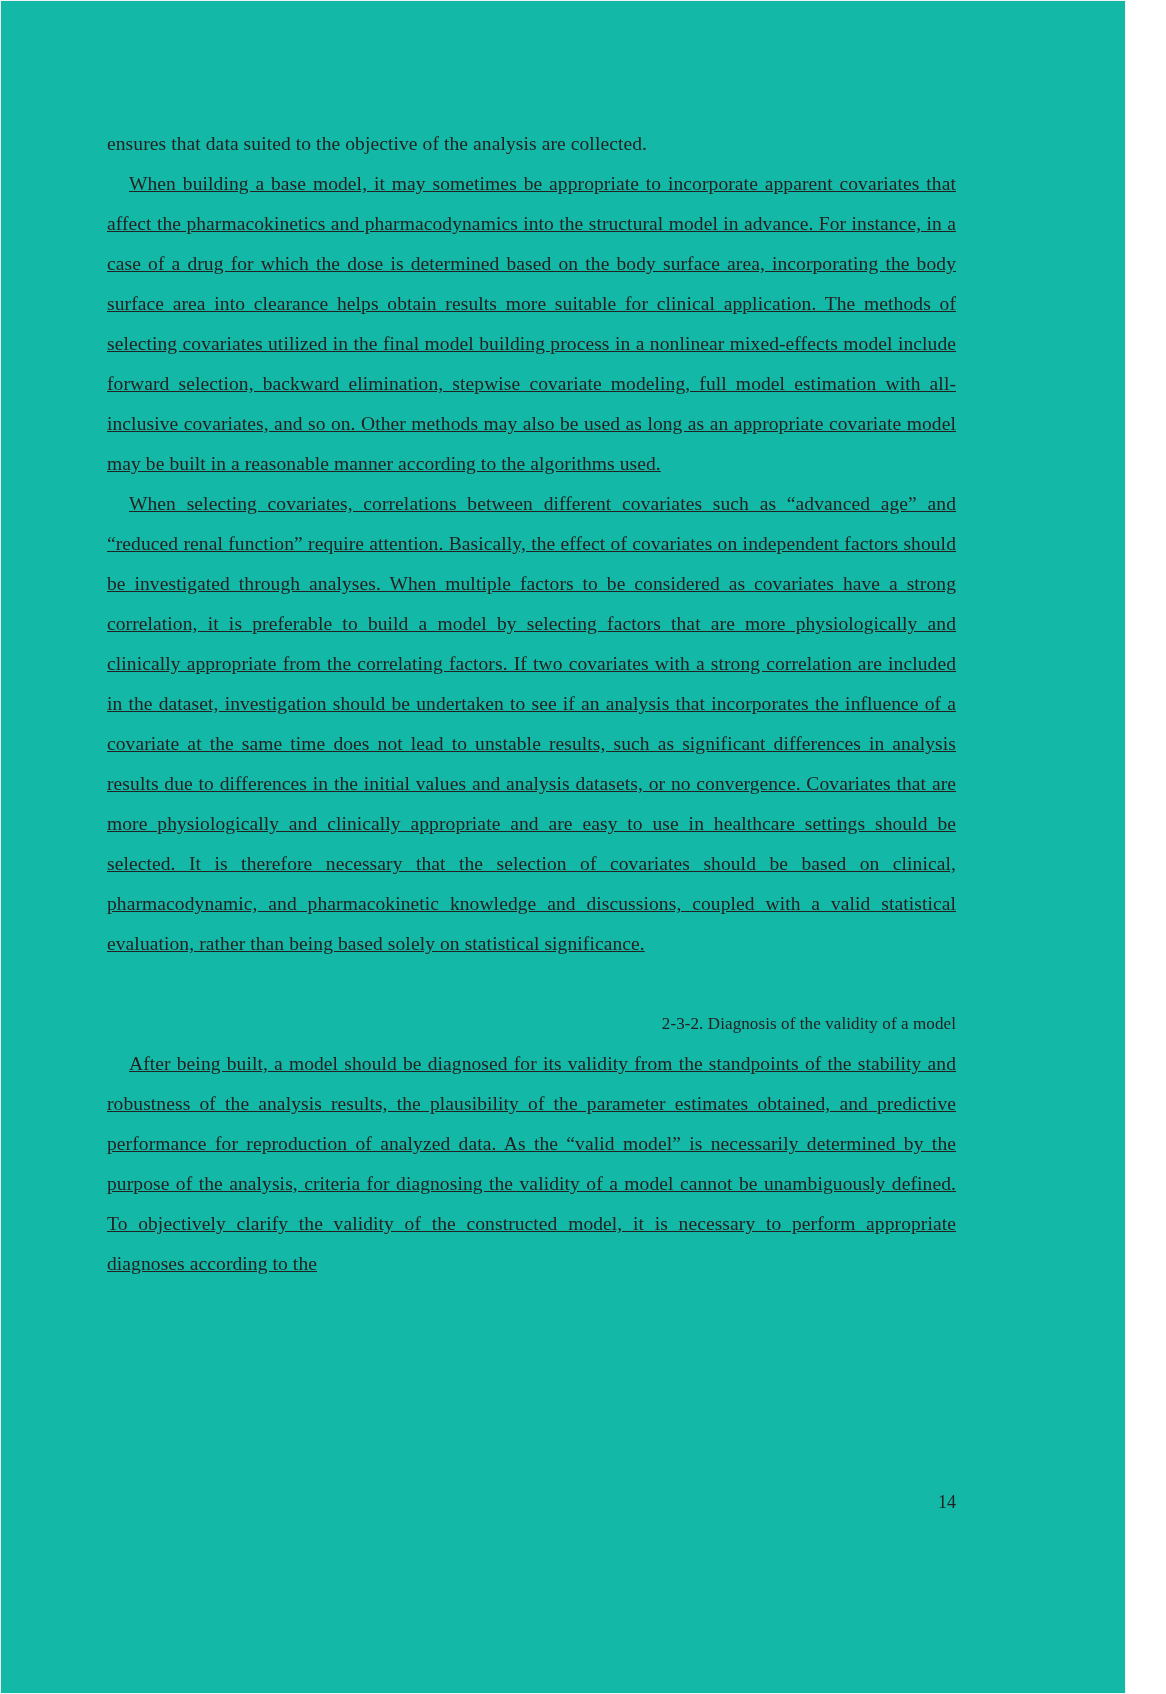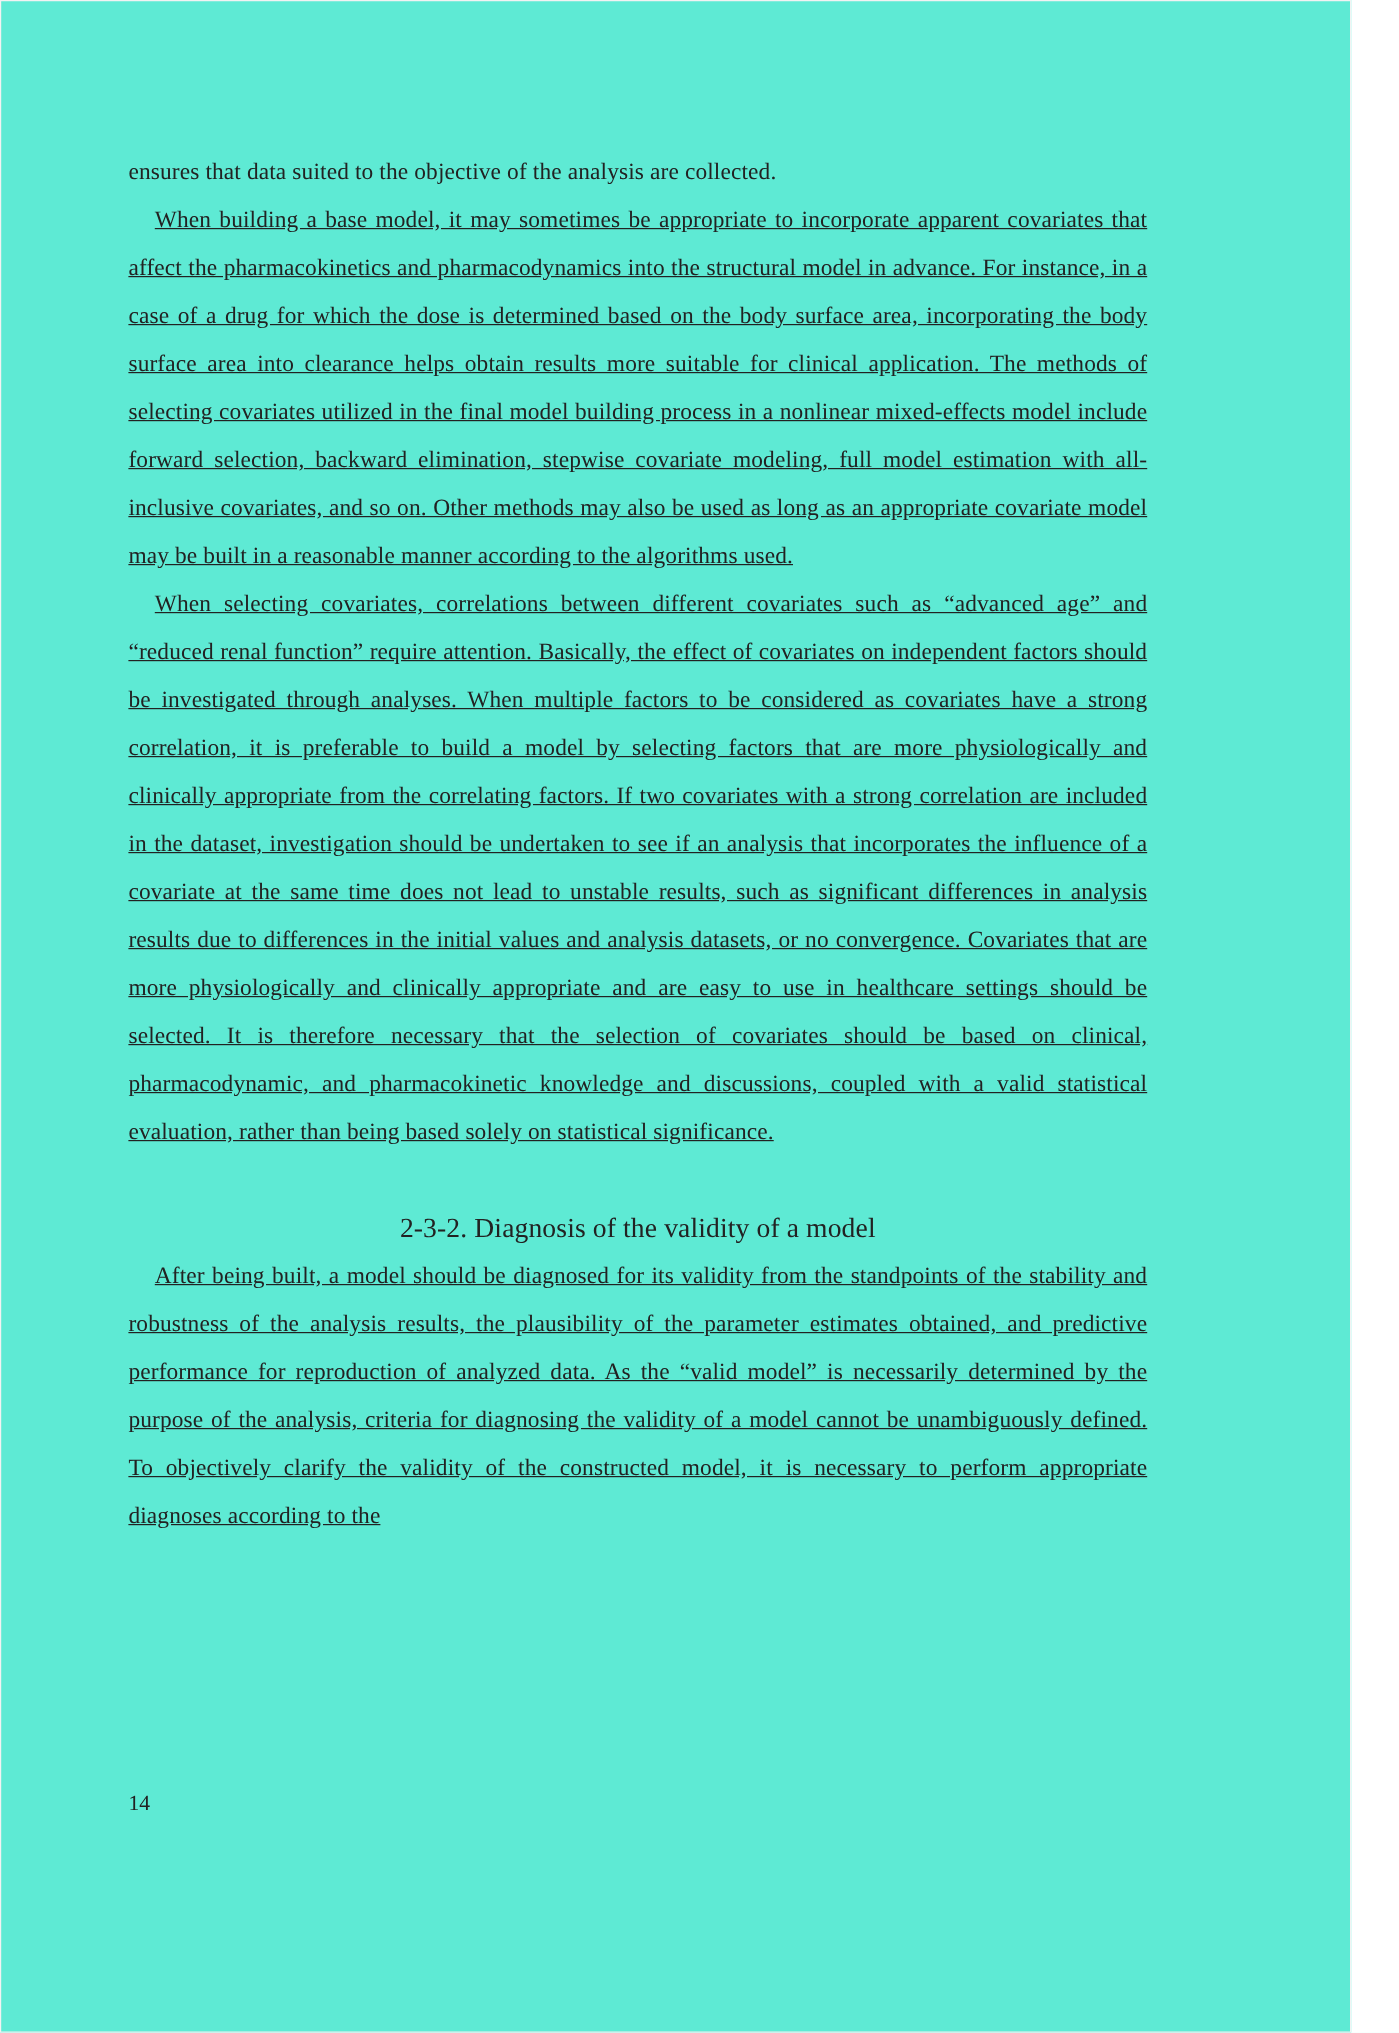--- a/index.html
+++ b/index.html
@@ -4,21 +4,21 @@
 <style>
   html, body {
     margin: 0;
     padding: 0;
     background: #ffffff;
   }
   .page {
     position: relative;
     width: 1126px;
     height: 1694px;
-    background: #5eead4;
+    background: #14b8a6;
     font-family: "Liberation Serif", "DejaVu Serif", serif;
     color: #222222;
     overflow: hidden;
     box-shadow: inset 0 0 0 1px #f2f2f2;
   }
   .text-block {
     position: absolute;
     top: 124px;
     left: 107px;
     width: 849px;
@@ -31,32 +31,32 @@
     margin: 0;
     padding: 0;
   }
   .para.indented {
     text-indent: 22px;
     text-decoration: underline;
   }
   .section-heading {
     margin: 40px 0 0 0;
     padding: 0;
-    font-size: 23px;
+    font-size: 17px;
     line-height: 40px;
     font-weight: normal;
-    text-align: center;
+    text-align: right;
     text-indent: 0;
   }
   .page-number {
     position: absolute;
     top: 1490px;
     left: 107px;
     width: 849px;
-    text-align: left;
+    text-align: right;
     font-size: 18px;
     line-height: 24px;
     color: #222222;
   }
 </style>
 </head>
 <body>
 
 <div class="page">
   <div class="text-block">

